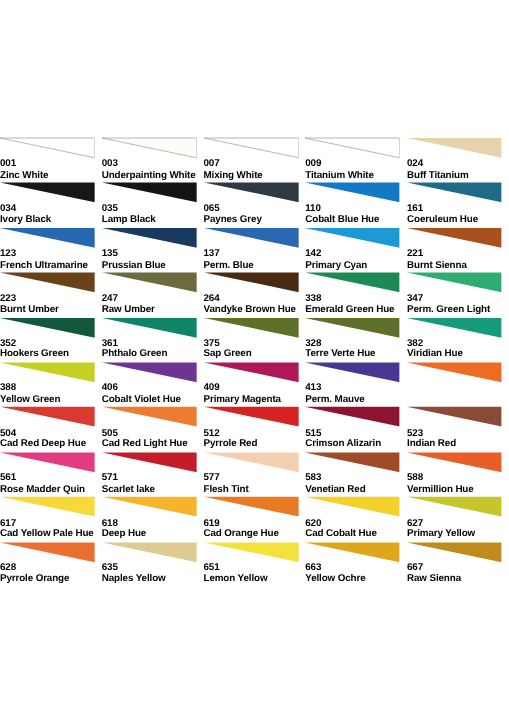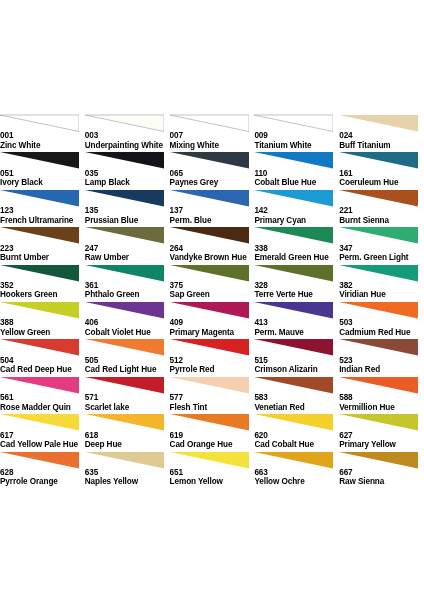--- a/index.html
+++ b/index.html
@@ -118,21 +118,21 @@
         <div class="swatch-label">
           <span class="swatch-code">024</span>
           <span class="swatch-name">Buff Titanium</span>
         </div>
       </div>
       <div class="swatch-cell">
         <svg class="swatch-wedge" viewBox="0 0 158 37" preserveAspectRatio="none">
           <polygon points="0,2 158,2 158,35" fill="#171717"></polygon>
         </svg>
         <div class="swatch-label">
-          <span class="swatch-code">051</span>
+          <span class="swatch-code">034</span>
           <span class="swatch-name">Ivory Black</span>
         </div>
       </div>
       <div class="swatch-cell">
         <svg class="swatch-wedge" viewBox="0 0 158 37" preserveAspectRatio="none">
           <polygon points="0,2 158,2 158,35" fill="#121417"></polygon>
         </svg>
         <div class="swatch-label">
           <span class="swatch-code">035</span>
           <span class="swatch-name">Lamp Black</span>
@@ -333,24 +333,20 @@
         </svg>
         <div class="swatch-label">
           <span class="swatch-code">413</span>
           <span class="swatch-name">Perm. Mauve</span>
         </div>
       </div>
       <div class="swatch-cell">
         <svg class="swatch-wedge" viewBox="0 0 158 37" preserveAspectRatio="none">
           <polygon points="0,2 158,2 158,35" fill="#ef6a22"></polygon>
         </svg>
-        <div class="swatch-label">
-          <span class="swatch-code">503</span>
-          <span class="swatch-name">Cadmium Red Hue</span>
-        </div>
       </div>
       <div class="swatch-cell">
         <svg class="swatch-wedge" viewBox="0 0 158 37" preserveAspectRatio="none">
           <polygon points="0,2 158,2 158,35" fill="#d83a2f"></polygon>
         </svg>
         <div class="swatch-label">
           <span class="swatch-code">504</span>
           <span class="swatch-name">Cad Red Deep Hue</span>
         </div>
       </div>

